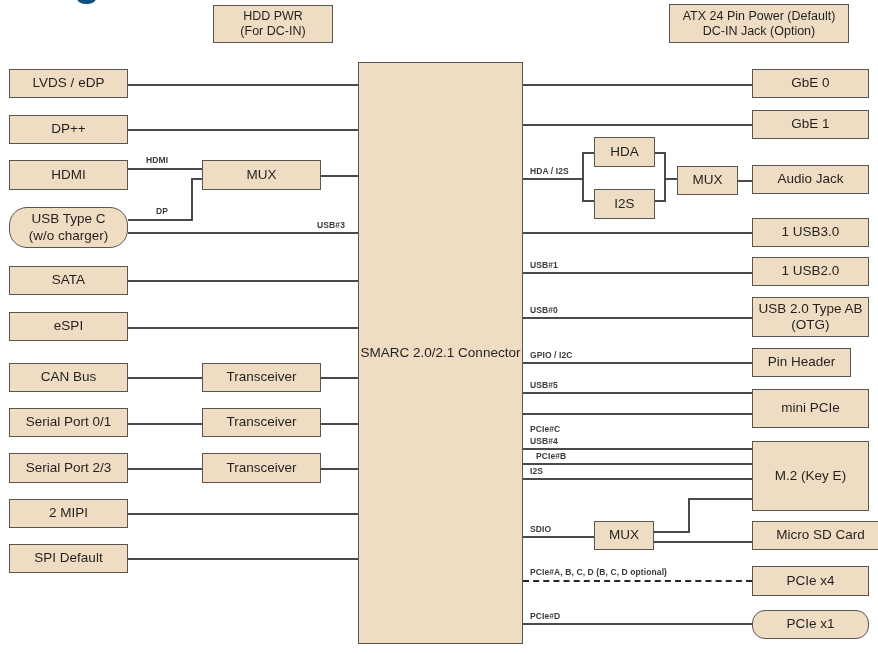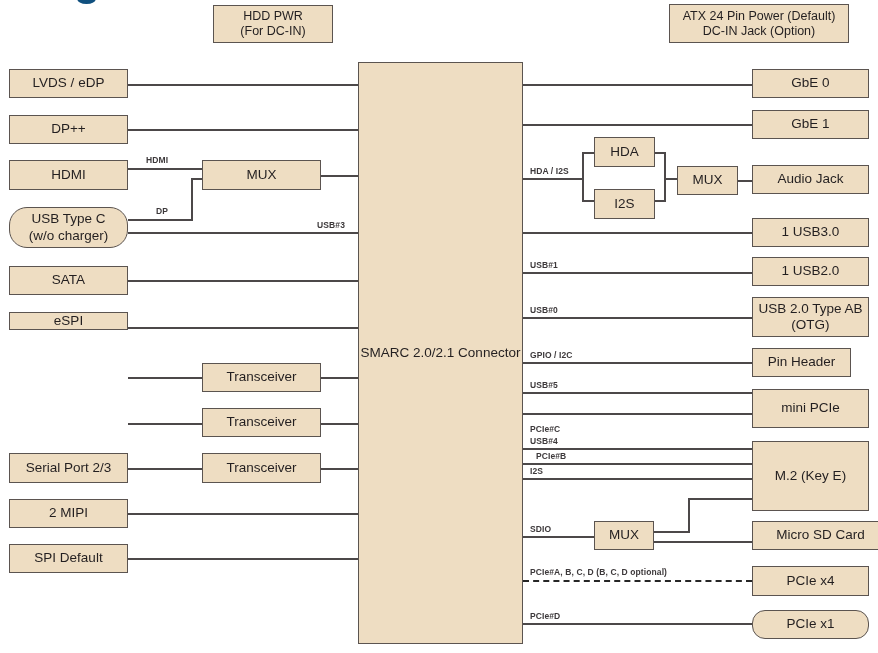--- a/index.html
+++ b/index.html
@@ -41,21 +41,23 @@
 DC-IN Jack (Option)</span></div>
 
   <div class="box" style="left:358px;top:62px;width:165px;height:582px;"><span>SMARC 2.0/2.1 Connector</span></div>
 
   <div class="box" style="left:9px;top:69px;width:119px;height:29px;"><span>LVDS / eDP</span></div>
   <div class="box" style="left:9px;top:115px;width:119px;height:29px;"><span>DP++</span></div>
   <div class="box" style="left:9px;top:160px;width:119px;height:30px;"><span>HDMI</span></div>
   <div class="box" style="left:9px;top:207px;width:119px;height:41px;border-radius:18px;"><span>USB Type C
 (w/o charger)</span></div>
   <div class="box" style="left:9px;top:266px;width:119px;height:29px;"><span>SATA</span></div>
-  <div class="box" style="left:9px;top:312px;width:119px;height:18px;"><span>eSPI</span></div>
+  <div class="box" style="left:9px;top:312px;width:119px;height:29px;"><span>eSPI</span></div>
+  <div class="box" style="left:9px;top:363px;width:119px;height:29px;"><span>CAN Bus</span></div>
+  <div class="box" style="left:9px;top:408px;width:119px;height:29px;"><span>Serial Port 0/1</span></div>
   <div class="box" style="left:9px;top:453px;width:119px;height:30px;"><span>Serial Port 2/3</span></div>
   <div class="box" style="left:9px;top:499px;width:119px;height:29px;"><span>2 MIPI</span></div>
   <div class="box" style="left:9px;top:544px;width:119px;height:29px;"><span>SPI Default</span></div>
 
   <div class="box" style="left:202px;top:160px;width:119px;height:30px;"><span>MUX</span></div>
   <div class="box" style="left:202px;top:363px;width:119px;height:29px;"><span>Transceiver</span></div>
   <div class="box" style="left:202px;top:408px;width:119px;height:29px;"><span>Transceiver</span></div>
   <div class="box" style="left:202px;top:453px;width:119px;height:30px;"><span>Transceiver</span></div>
 
   <div class="box" style="left:594px;top:137px;width:61px;height:30px;"><span>HDA</span></div>

